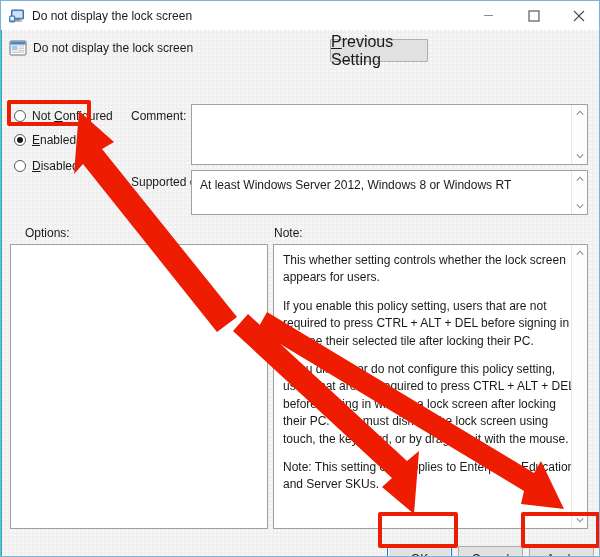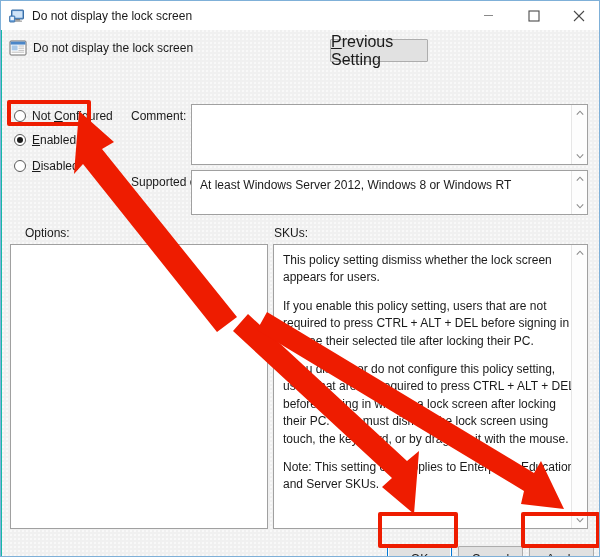--- a/index.html
+++ b/index.html
@@ -336,29 +336,29 @@
         </div>
         <div class="sb-arrow">
           <svg width="8" height="6" viewBox="0 0 8 6">
               <polyline points="0.8,1.4 4,4.8 7.2,1.4" fill="none" stroke="#8d8d8d" stroke-width="1.1"></polyline>
             </svg>
         </div>
       </div>
     </div>
 
     <span class="field-label" id="lbl-options">Options:</span>
-    <span class="field-label" id="lbl-help">SKUs:</span>
+    <span class="field-label" id="lbl-help">Note:</span>
 
     <div class="box" id="options-box">
       <div class="box-text"></div>
     </div>
 
     <div class="box" id="help-box">
       <div class="help-text" id="help-content">
-          <p>This policy setting dismiss whether the lock screen appears for users.</p>
+          <p>This whether setting controls whether the lock screen appears for users.</p>
           <p>If you enable this policy setting, users that are not required to press CTRL + ALT + DEL before signing in will see their selected tile after locking their PC.</p>
           <p>If you disable or do not configure this policy setting, users that are not required to press CTRL + ALT + DEL before signing in will see a lock screen after locking their PC. They must dismiss the lock screen using touch, the keyboard, or by dragging it with the mouse.</p>
           <p>Note: This setting only applies to Enterprise, Education, and Server SKUs.</p>
         </div>
       <div class="vscroll">
         <div class="sb-arrow">
           <svg width="8" height="6" viewBox="0 0 8 6">
               <polyline points="0.8,4.6 4,1.2 7.2,4.6" fill="none" stroke="#8d8d8d" stroke-width="1.1"></polyline>
             </svg>
         </div>

